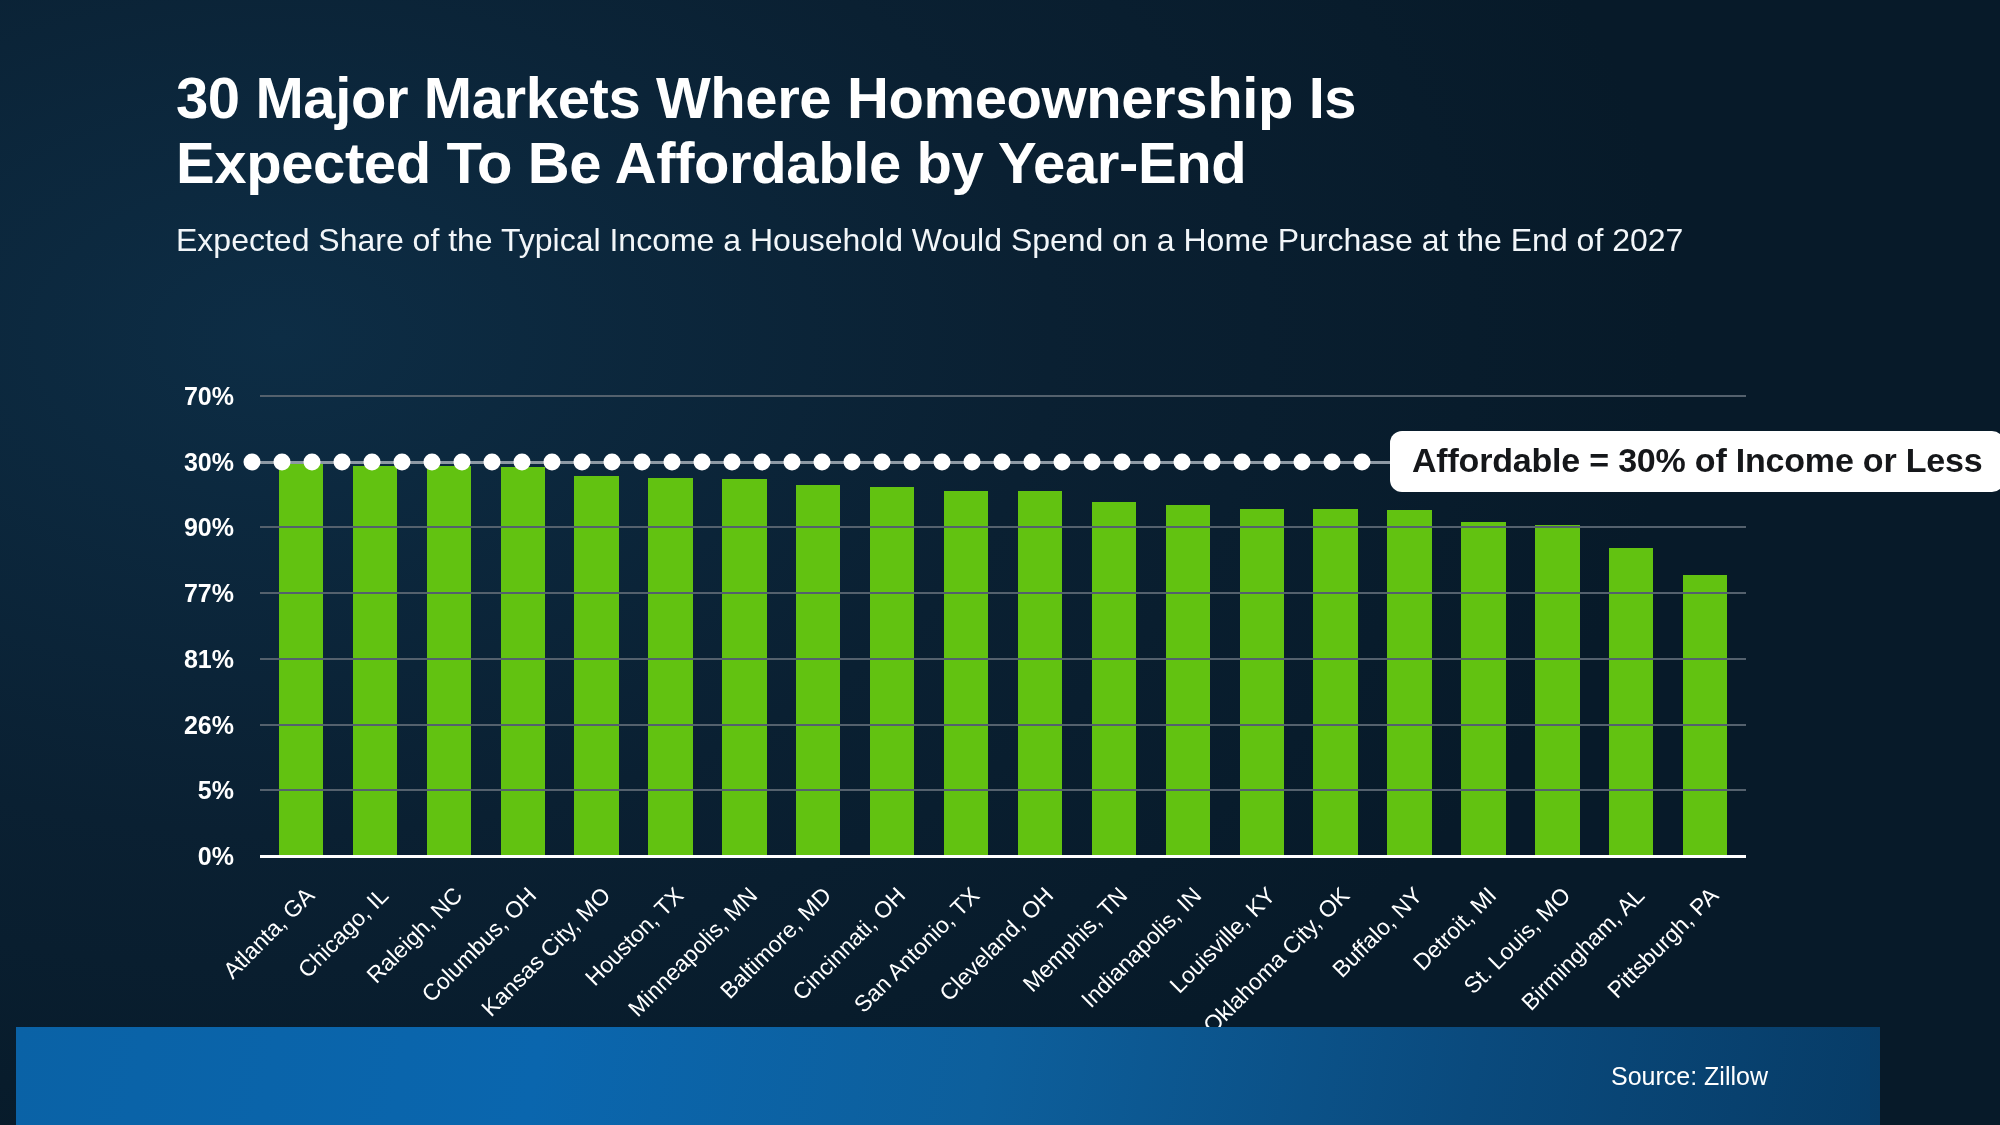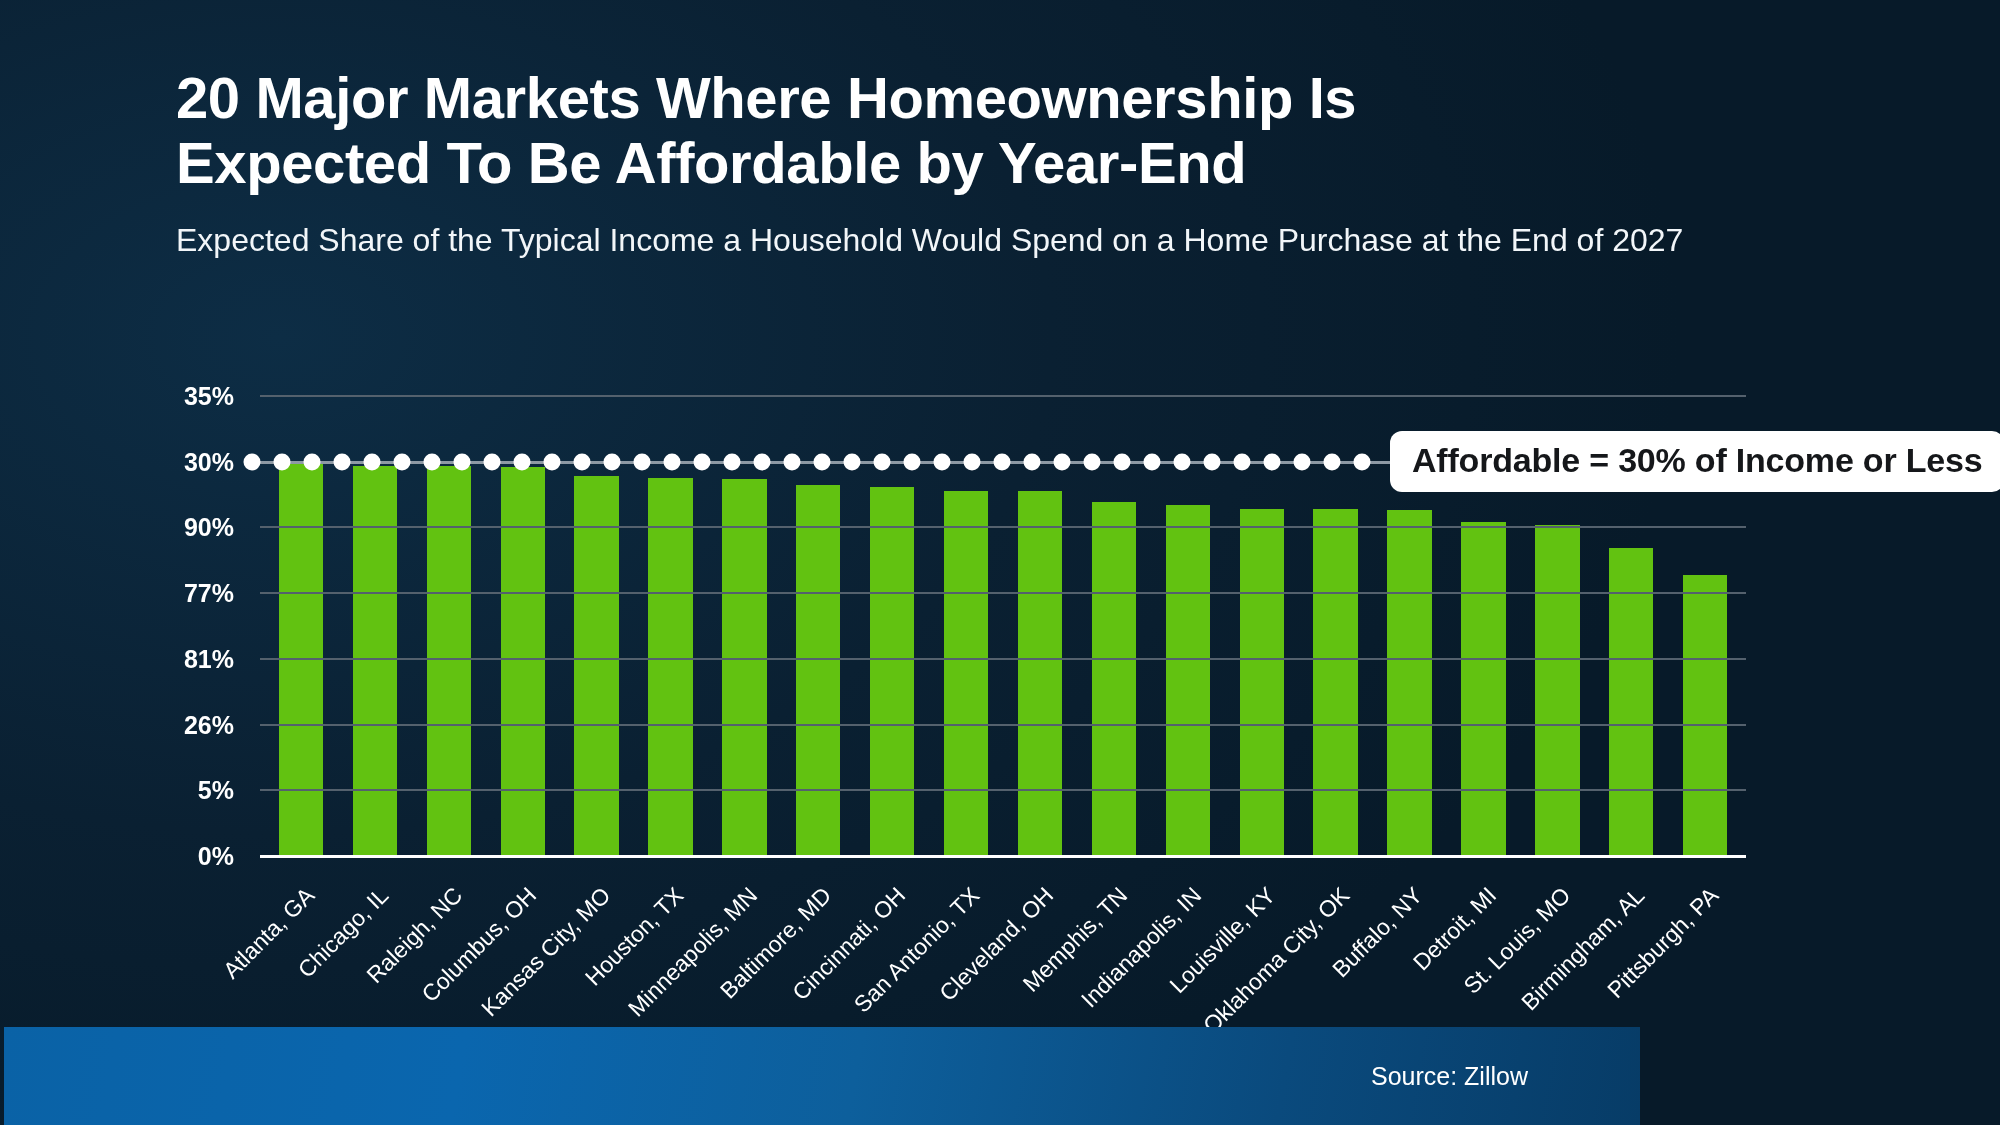--- a/index.html
+++ b/index.html
@@ -130,39 +130,39 @@
     transform:translateX(-100%) rotate(-45deg);
     transform-origin:100% 0%;
     white-space:nowrap;
     font-size:23px;
     color:#ffffff;
     font-family:"Liberation Sans", sans-serif;
   }
   
   #footer {
     position:absolute;
-    left:4px; bottom:0;
-    width:1636px; height:98px;
+    left:16px; bottom:0;
+    width:1864px; height:98px;
     background:linear-gradient(100deg,#0a62a6 0%,#0a66ae 28%,#0d5f9c 52%,#0a4a7d 78%,#073c67 100%);
   }
   #source {
     position:absolute;
     right:112px; top:50%;
     transform:translateY(-50%);
     color:#ffffff;
     font-size:25px;
   }
 </style>
 </head>
 <body>
 
 <div id="slide">
 
   <div id="header">
-    <div id="title">20 Major Markets Where Homeownership Is Expected To Be Affordable by Year-End</div>
+    <div id="title">30 Major Markets Where Homeownership Is Expected To Be Affordable by Year-End</div>
     <div id="subtitle">Expected Share of the Typical Income a Household Would Spend on a Home Purchase at the End of 2027</div>
   </div>
 
   <div id="chart-area">
     <div class="plot" id="plot">
 
       <div class="bars" id="bars">
           <div class="bar-slot">
             <div class="bar" title="Atlanta, GA: 29.8%" style="height: 391.657px; background: rgb(98, 194, 17);"></div>
           </div>
@@ -259,21 +259,21 @@
           <div class="dot" style="left: 936px;"></div>
           <div class="dot" style="left: 966px;"></div>
           <div class="dot" style="left: 996px;"></div>
           <div class="dot" style="left: 1026px;"></div>
           <div class="dot" style="left: 1056px;"></div>
           <div class="dot" style="left: 1086px;"></div>
           <div class="dot" style="left: 1116px;"></div>
         </div>
       <div id="annotation" style="left: 1130px; top: 34.7143px;">Affordable = 30% of Income or Less</div>
     <div class="gridline" style="top: -1px;"></div>
-        <div class="ytick" style="top: 0px;">35%</div>
+        <div class="ytick" style="top: 0px;">70%</div>
         <div class="gridline" style="top: 64.7143px;"></div>
         <div class="ytick" style="top: 65.7143px;">30%</div>
         <div class="gridline" style="top: 130.429px;"></div>
         <div class="ytick" style="top: 131.429px;">90%</div>
         <div class="gridline" style="top: 196.143px;"></div>
         <div class="ytick" style="top: 197.143px;">77%</div>
         <div class="gridline" style="top: 261.857px;"></div>
         <div class="ytick" style="top: 262.857px;">81%</div>
         <div class="gridline" style="top: 327.571px;"></div>
         <div class="ytick" style="top: 328.571px;">26%</div>

